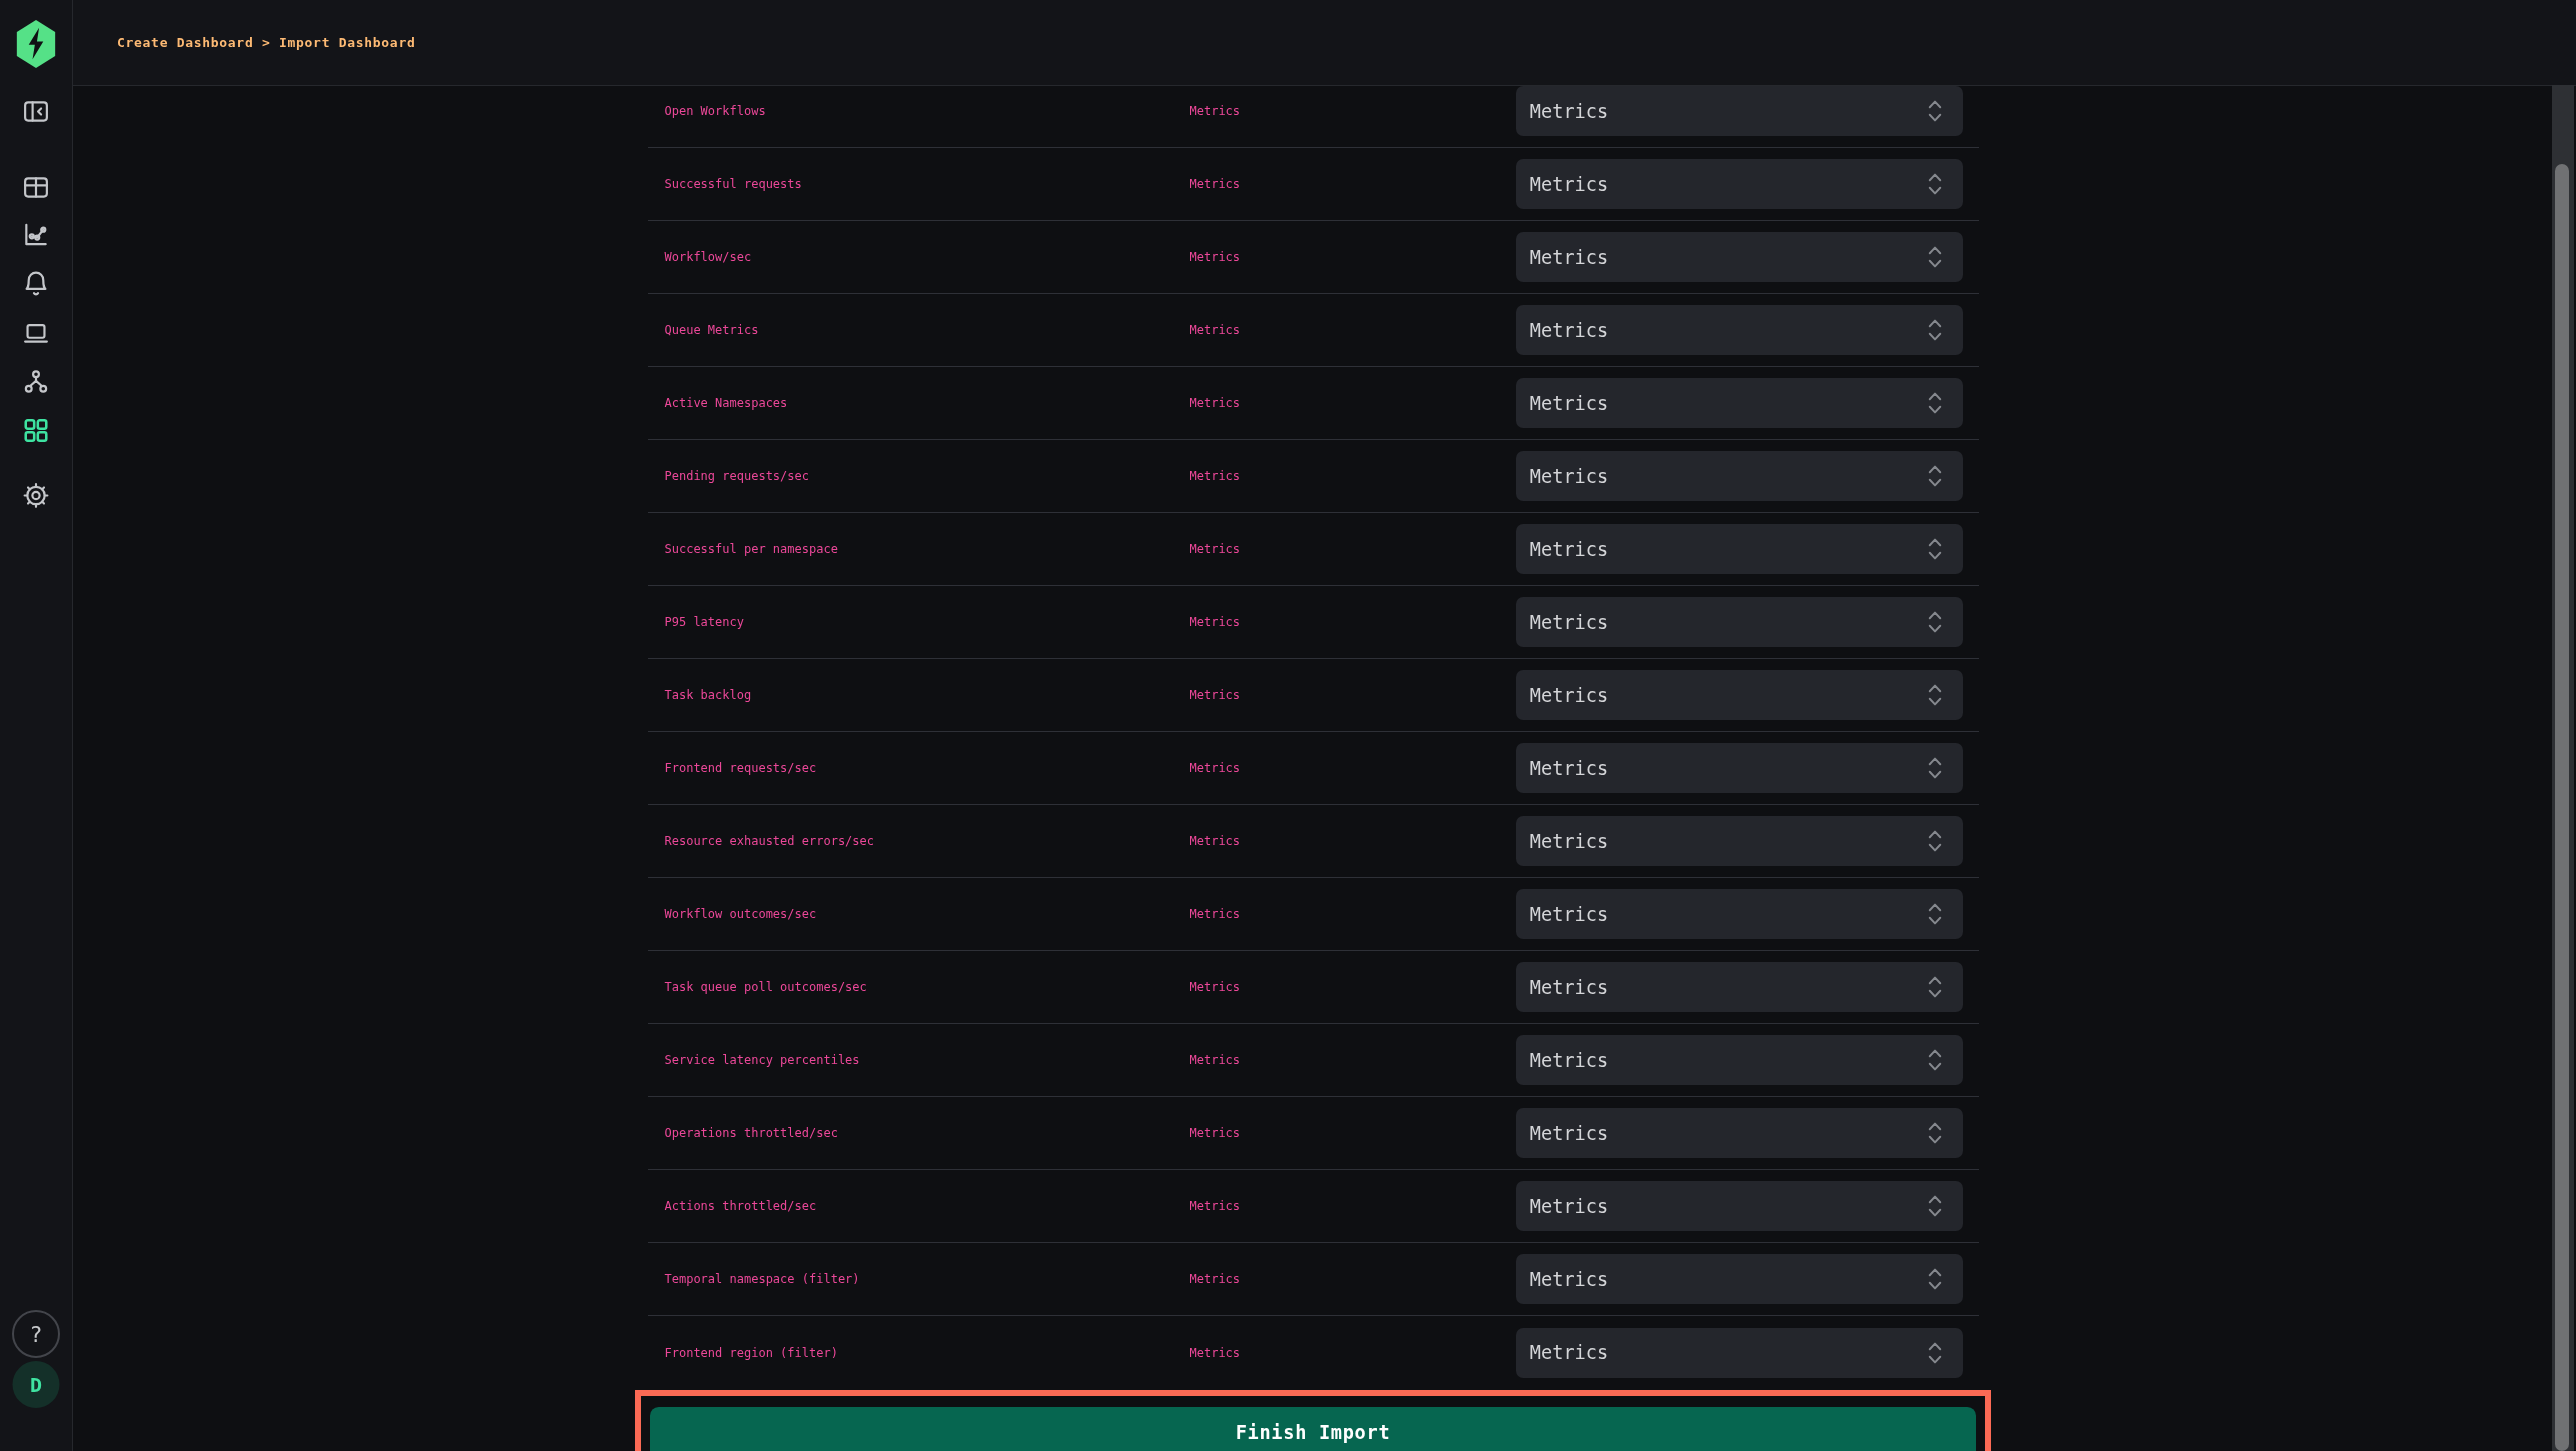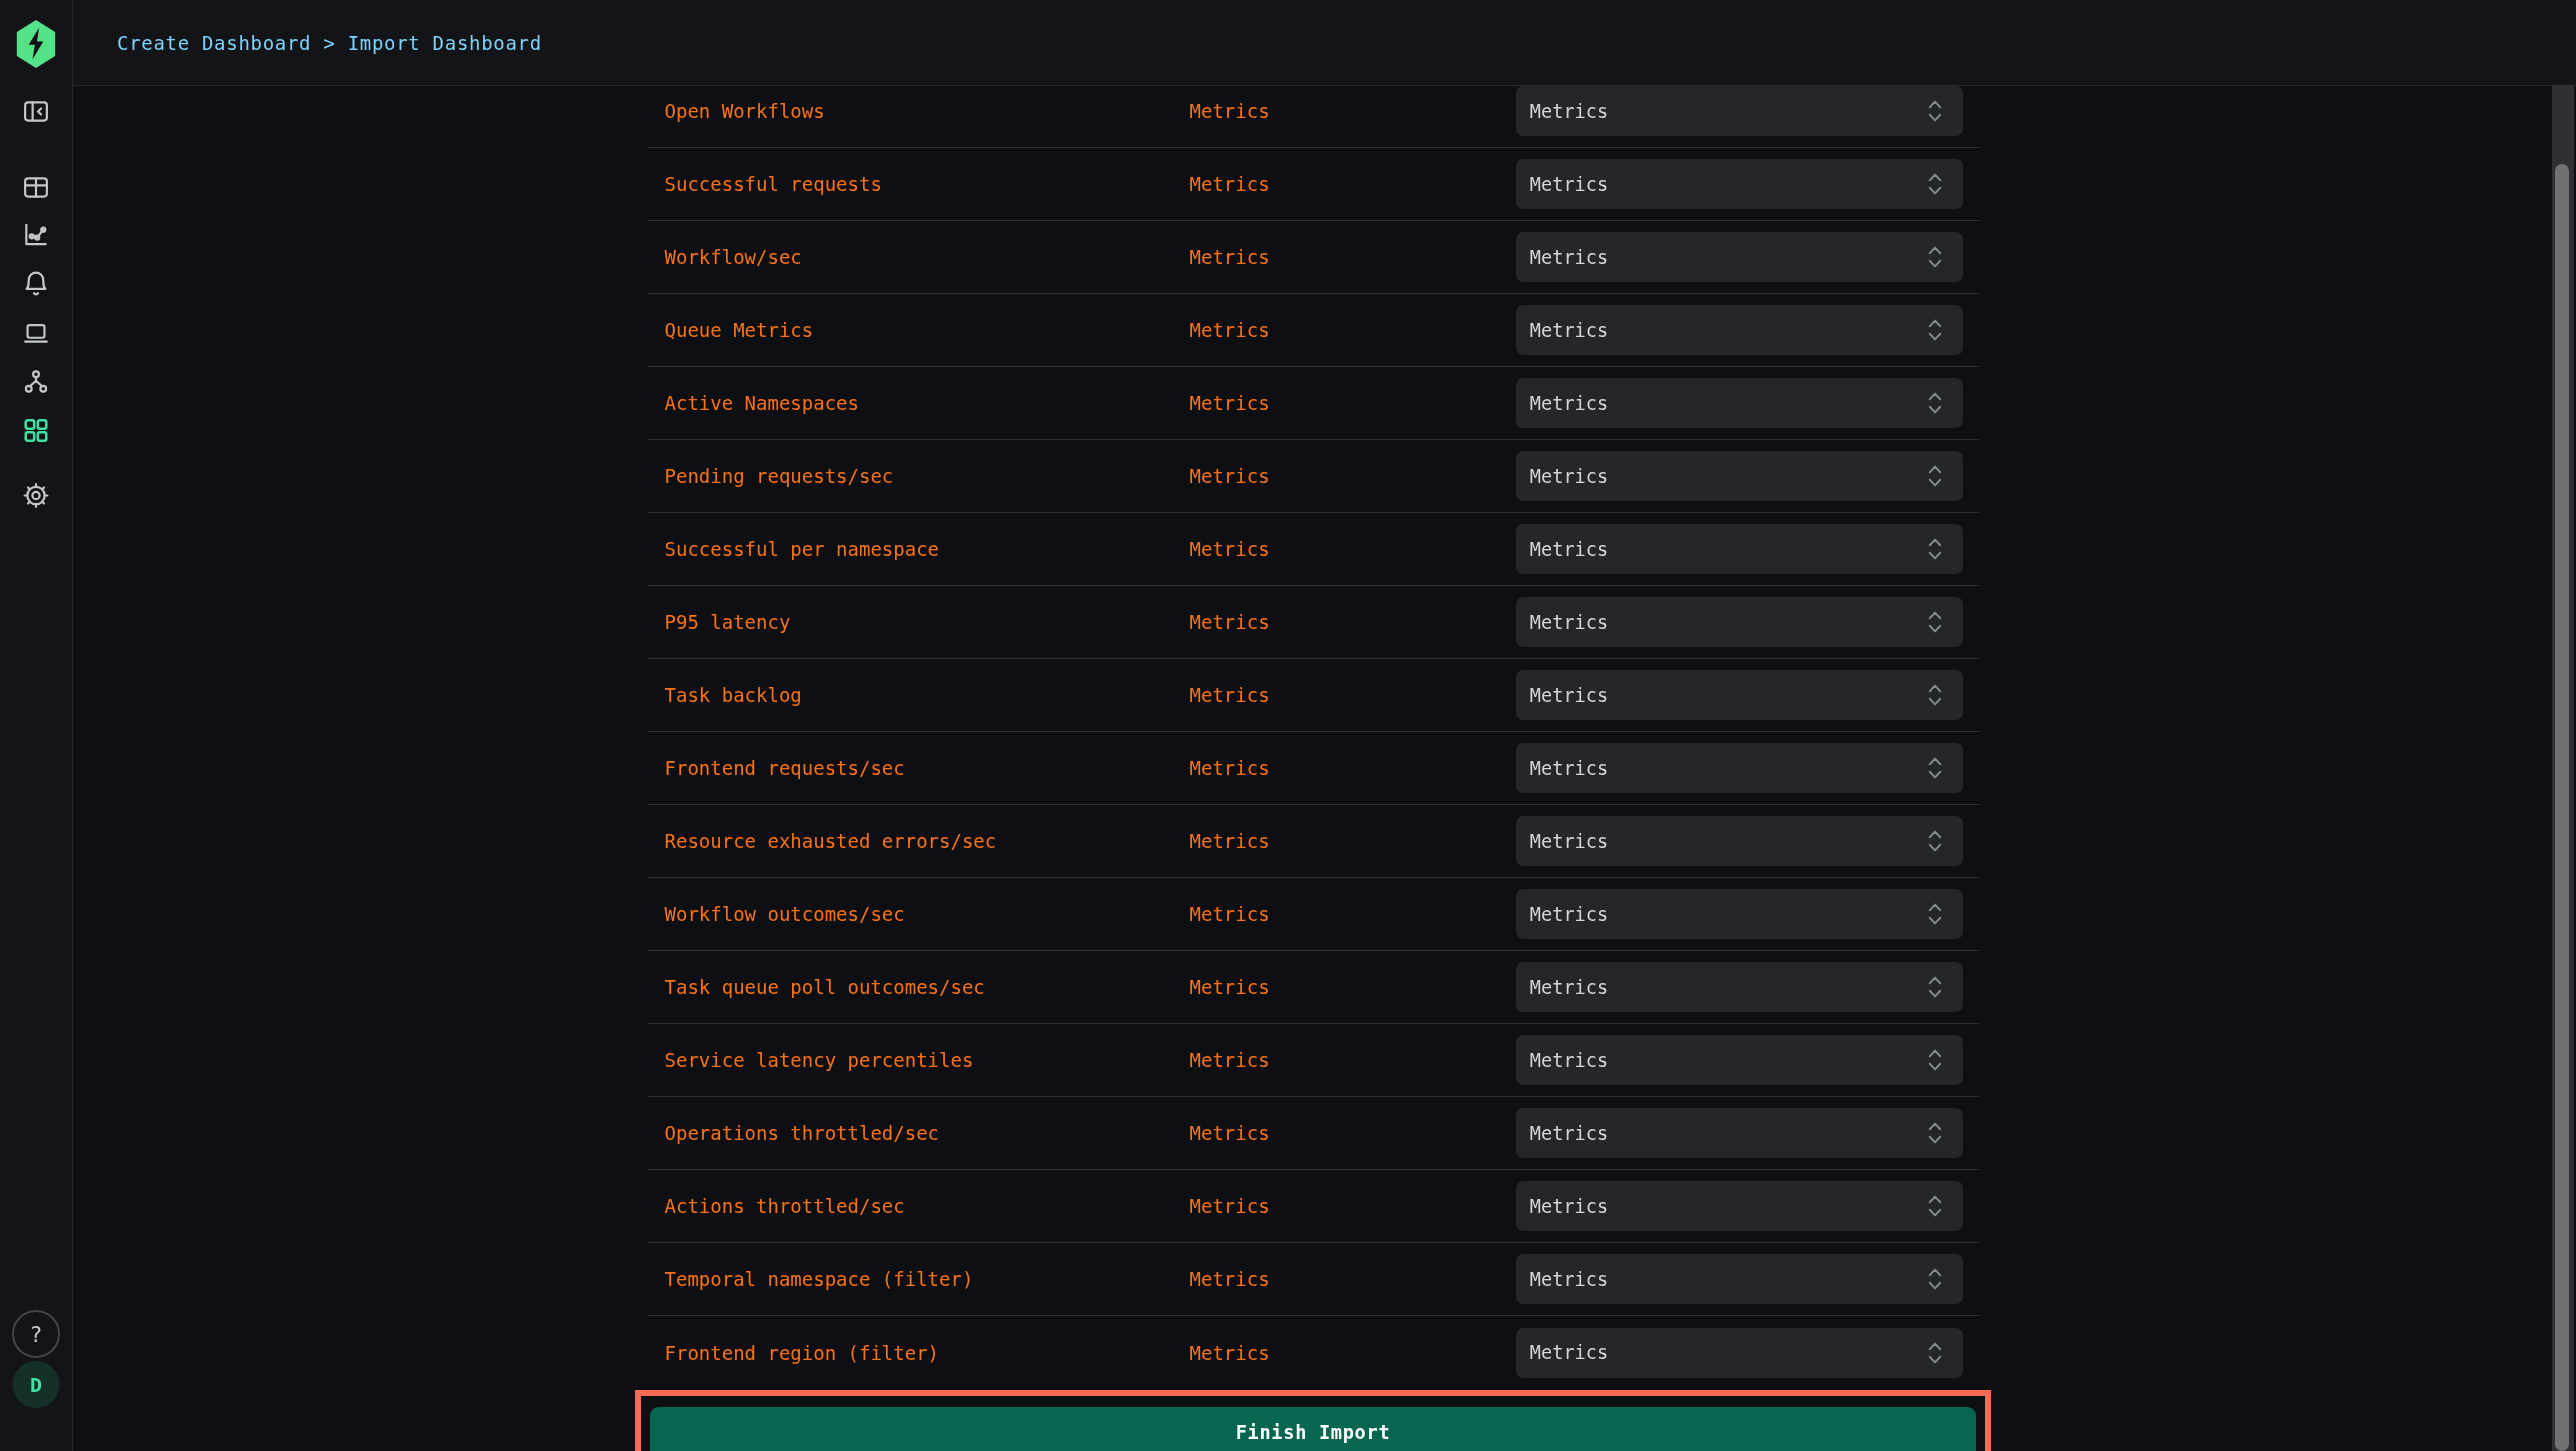--- a/index.html
+++ b/index.html
@@ -19,29 +19,29 @@
                width:44px;height:44px;border:2.1px solid #43454b;border-radius:50%;
                color:#c6c8cb;font-size:21.5px;display:flex;align-items:center;justify-content:center;}
   .avatar-circle{position:absolute;left:50%;transform:translateX(-50%);top:1361px;
                width:47px;height:47px;background:#143029;border-radius:50%;
                color:#3fe3a1;font-size:20px;font-weight:bold;
                display:flex;align-items:center;justify-content:center;}
 
   
   .topbar{position:absolute;left:73px;top:0;right:0;height:85px;background:#131418;
           border-bottom:1.4px solid #26282d;display:flex;align-items:center;z-index:4;}
-  .breadcrumb{color:#7dd3fc;font-size:19px;padding-left:44px;letter-spacing:0.7px;}
+  .breadcrumb{color:#fdba74;font-size:13px;padding-left:44px;letter-spacing:0.7px;font-weight:bold;}
 
   
   .import-table{position:absolute;left:648px;top:75px;width:1331px;}
   .import-row{box-sizing:border-box;height:73px;display:grid;
               grid-template-columns:525px 326px 1fr;align-items:center;
               padding-left:16.5px;padding-right:15.7px;border-bottom:1.4px solid #2e3037;}
   .import-row:last-child{border-bottom:none;}
-  .row-label,.row-type{color:#f97316;font-size:19px;white-space:nowrap;}
+  .row-label,.row-type{color:#ec4899;font-size:12px;white-space:nowrap;}
   .row-select{box-sizing:border-box;height:50px;background:#24262c;border-radius:7.2px;
               display:flex;align-items:center;position:relative;padding:0 50px 0 14.3px;
               color:#d4d5d8;font-size:18.6px;cursor:pointer;}
   .row-select svg{position:absolute;right:18.6px;top:50%;transform:translateY(-50%);
                   width:20px;height:30px;color:#85888e;}
 
   
   .annotation-box{position:absolute;left:635px;top:1390px;width:1344px;height:143px;
                   border:6.4px solid #fb6a55;z-index:6;pointer-events:none;}
   .finish-btn{position:absolute;left:650px;top:1407px;width:1326px;height:72px;

